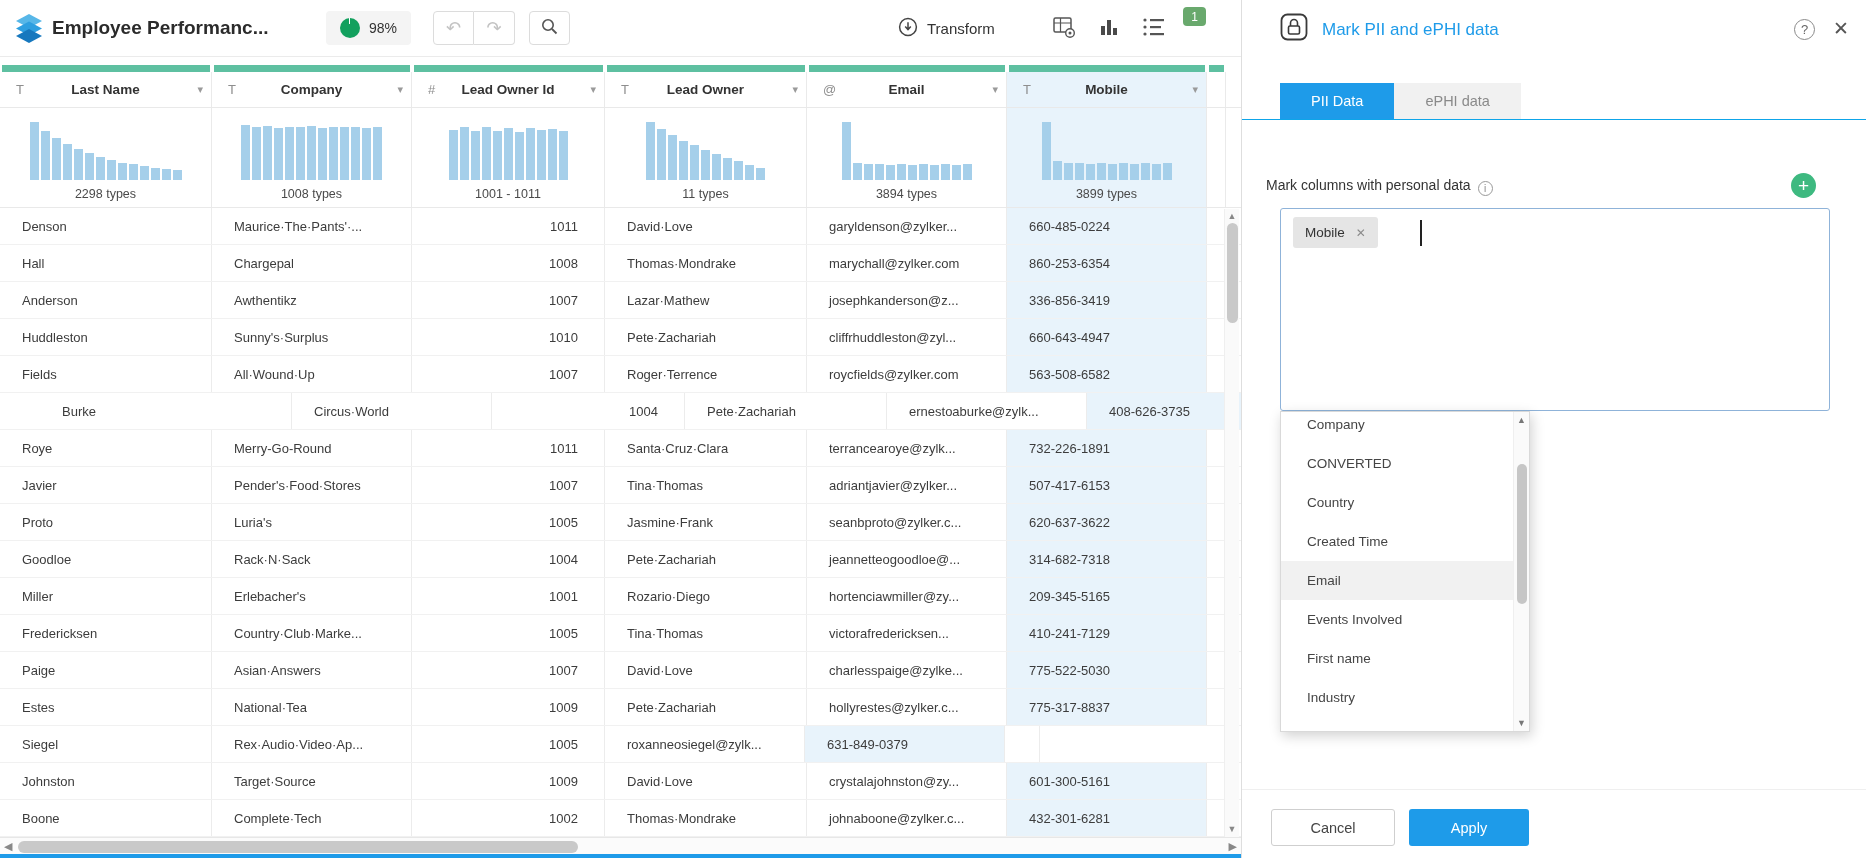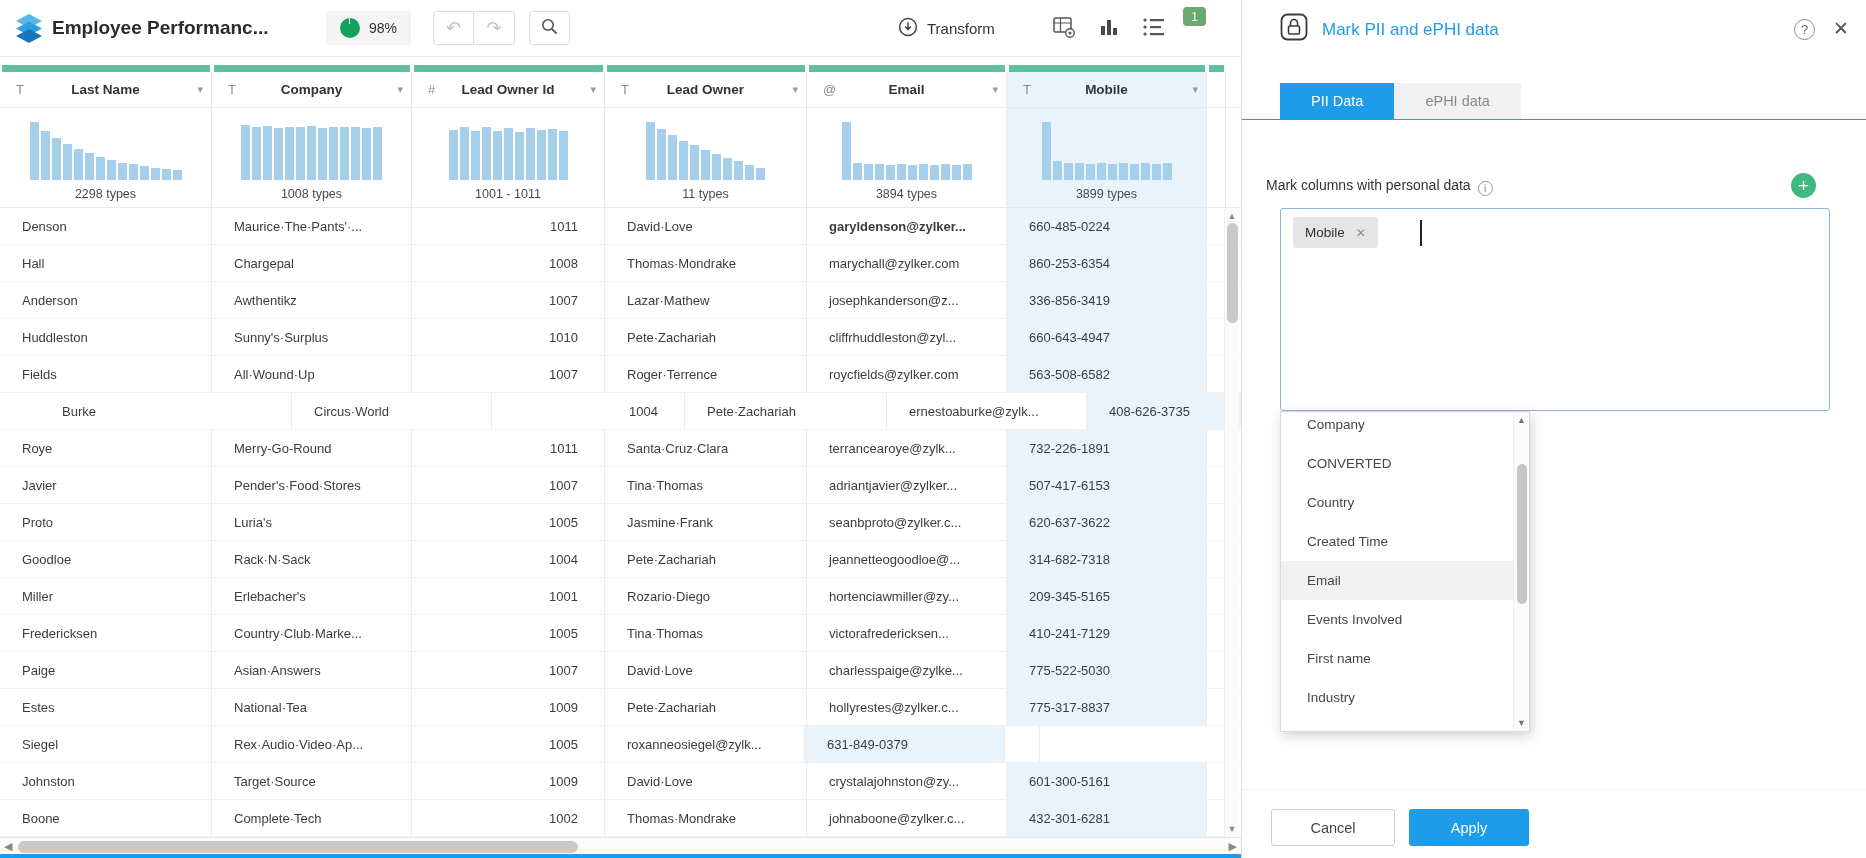--- a/index.html
+++ b/index.html
@@ -361,21 +361,21 @@
           <div class="count">3899 types</div>
         </div>
         <div class="histcell" style="width: 19px;"></div>
       </div>
     <div class="tbody">
         <div class="trow">
           <div class="tcell" style="width: 212px;">Denson</div>
           <div class="tcell" style="width: 200px;">Maurice·The·Pants'·...</div>
           <div class="tcell num" style="width: 193px;">1011</div>
           <div class="tcell" style="width: 202px;">David·Love</div>
-          <div class="tcell" style="width: 200px; font-weight: bold;">garyldenson@zylker...</div>
+          <div class="tcell" style="width: 200px;">garyldenson@zylker...</div>
           <div class="tcell hl" style="width: 200px;">660-485-0224</div>
           <div class="tcell" style="width: 19px;"></div>
         </div>
         <div class="trow">
           <div class="tcell" style="width: 212px;">Hall</div>
           <div class="tcell" style="width: 200px;">Chargepal</div>
           <div class="tcell num" style="width: 193px;">1008</div>
           <div class="tcell" style="width: 202px;">Thomas·Mondrake</div>
           <div class="tcell" style="width: 200px;">marychall@zylker.com</div>
           <div class="tcell hl" style="width: 200px;">860-253-6354</div>

